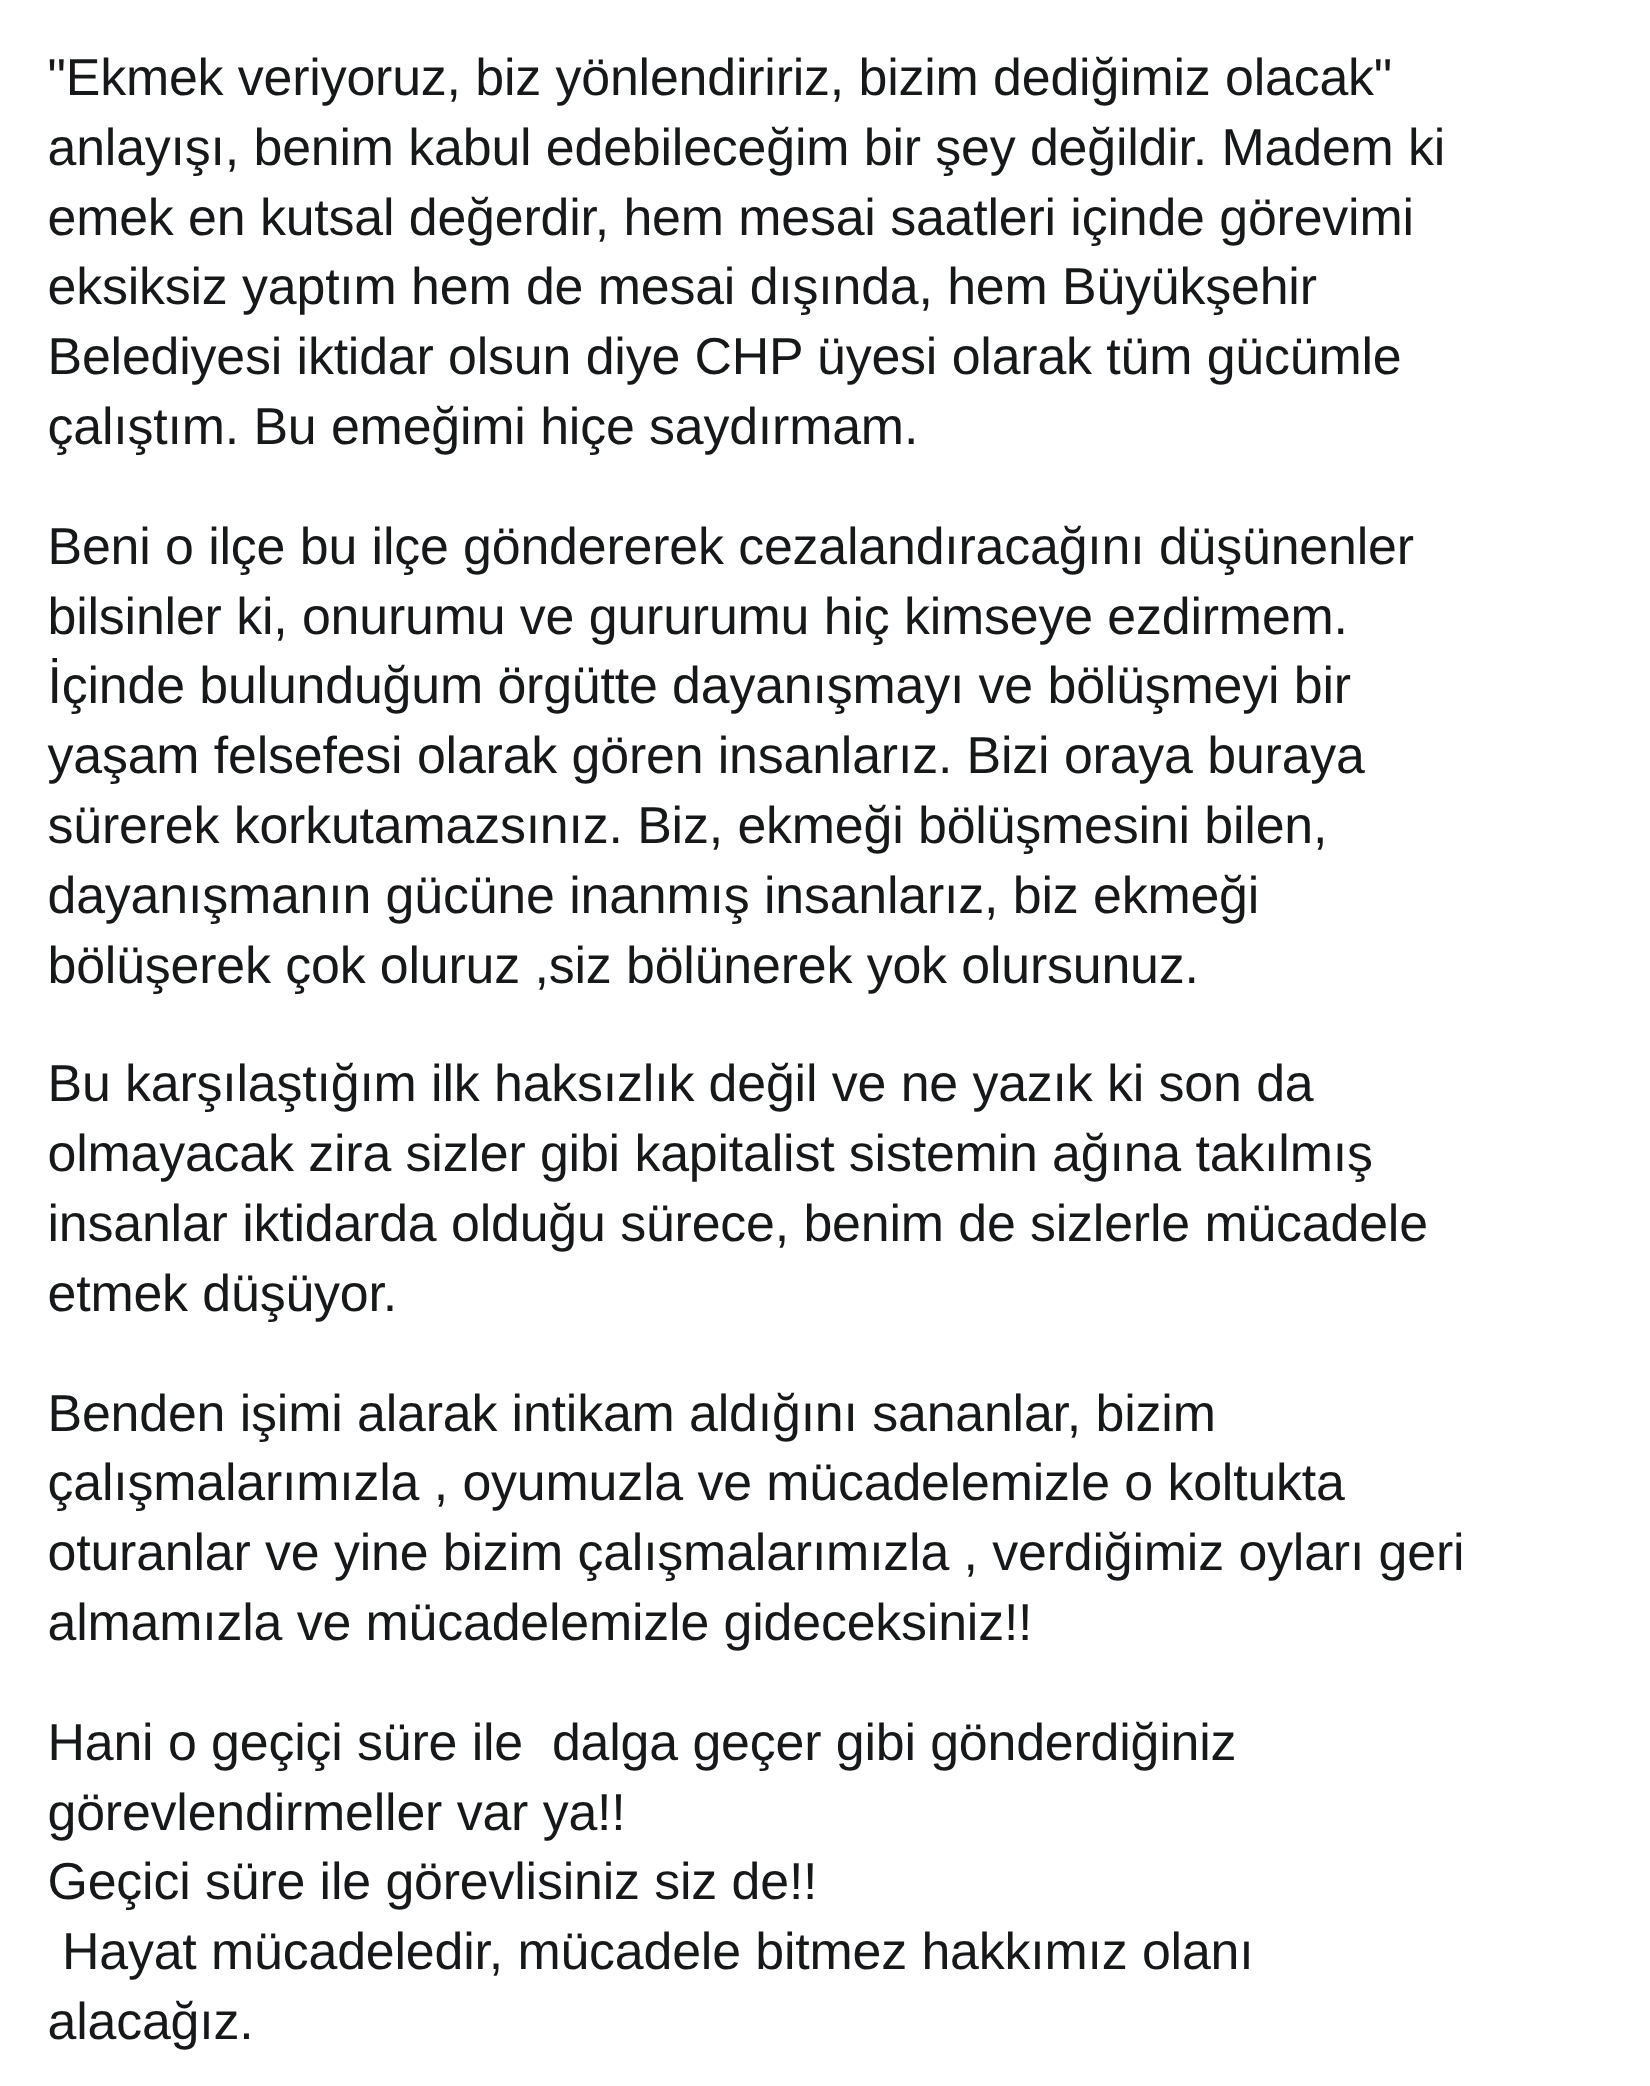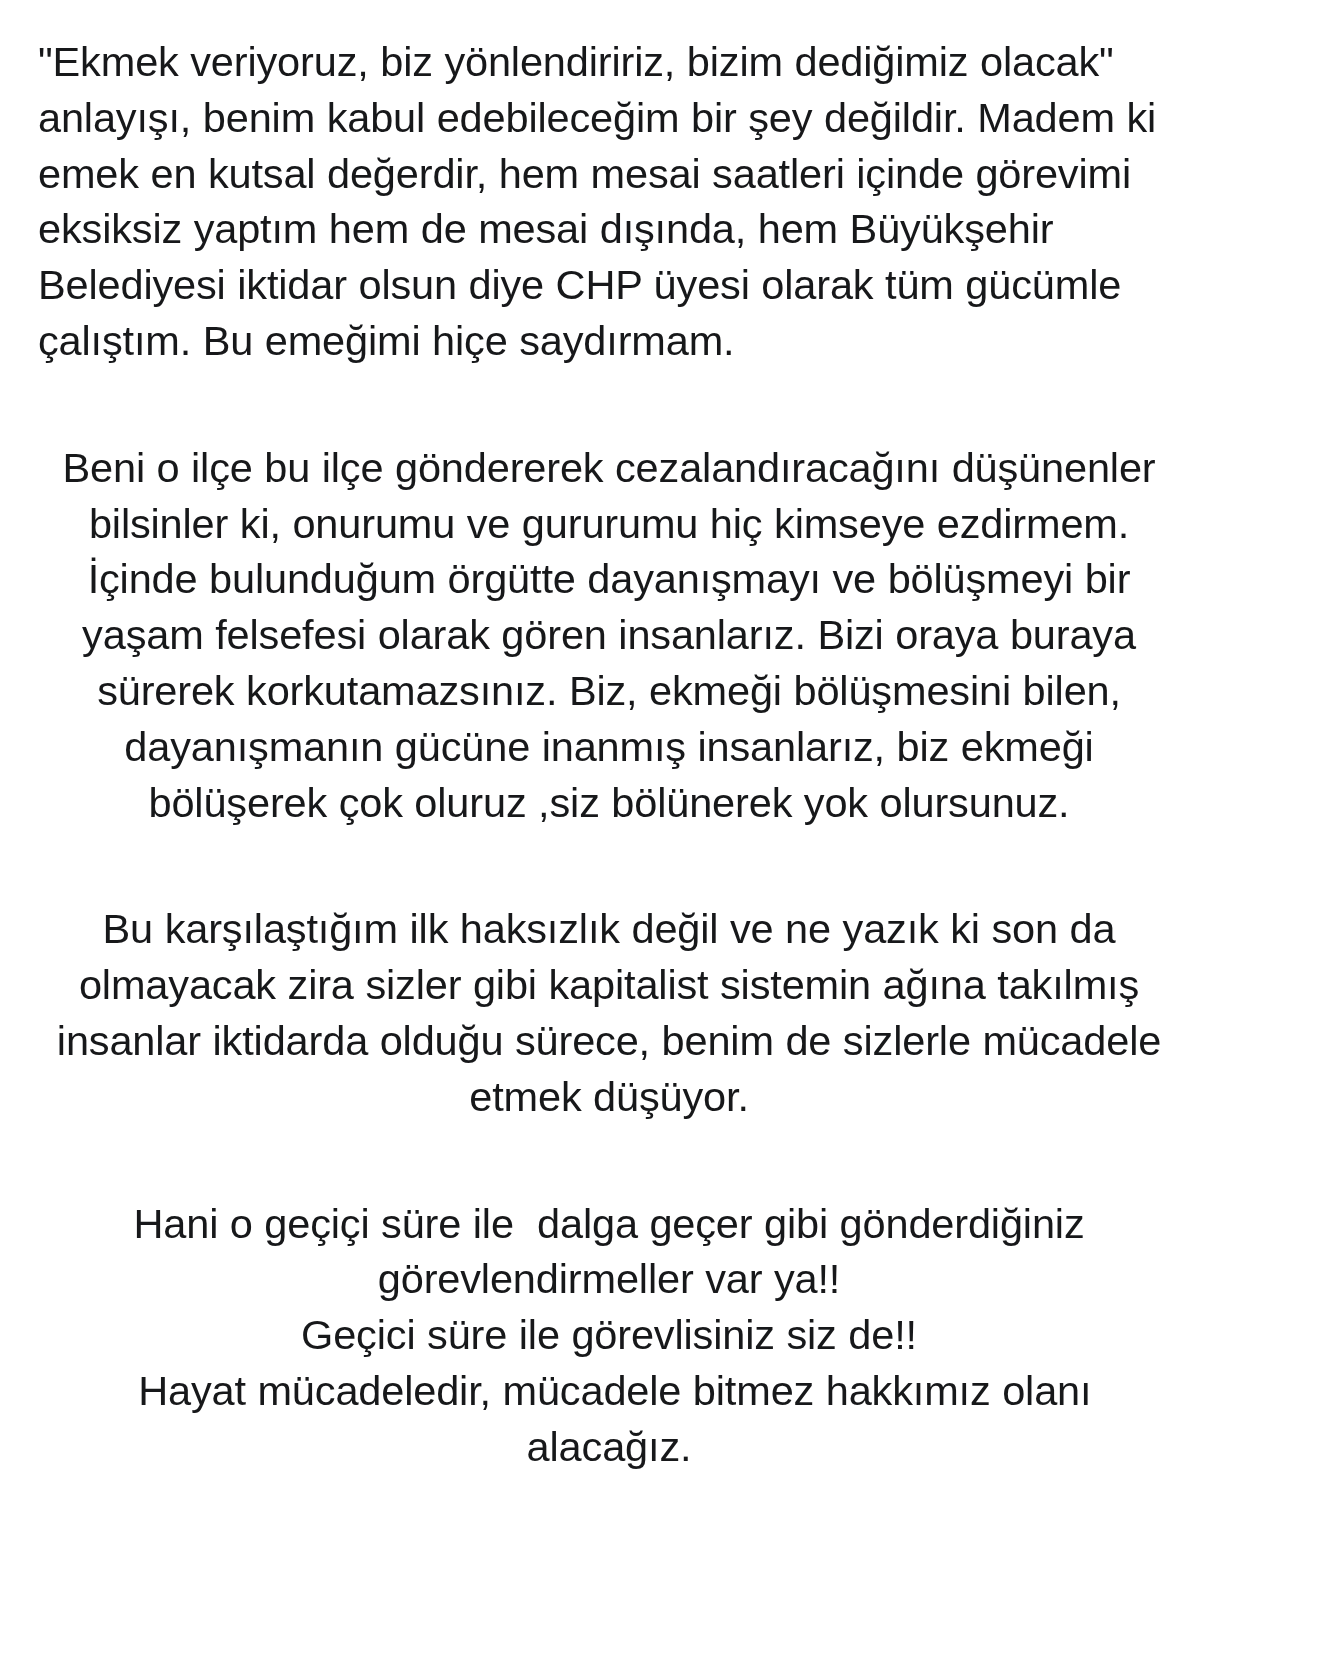--- a/index.html
+++ b/index.html
@@ -27,31 +27,31 @@
     color: #17181a;
     font-weight: 400;
     letter-spacing: -0.15px;
     word-spacing: 0.2px;
     margin: 0;
     white-space: pre-wrap;
     text-align: left;
     -webkit-font-smoothing: antialiased;
   }
   .para + .para {
-    margin-top: 71px;
-    text-align: center;
+    margin-top: 40px;
   }
 </style>
 </head>
 <body>
 
 <div id="statement-page">
 
   <p class="para">"Ekmek veriyoruz, biz yönlendiririz, bizim dediğimiz olacak" anlayışı, benim kabul edebileceğim bir şey değildir. Madem ki emek en kutsal değerdir, hem mesai saatleri içinde görevimi eksiksiz yaptım hem de mesai dışında, hem Büyükşehir Belediyesi iktidar olsun diye CHP üyesi olarak tüm gücümle çalıştım. Bu emeğimi hiçe saydırmam.</p>
   <p class="para">Beni o ilçe bu ilçe göndererek cezalandıracağını düşünenler bilsinler ki, onurumu ve gururumu hiç kimseye ezdirmem. İçinde bulunduğum örgütte dayanışmayı ve bölüşmeyi bir yaşam felsefesi olarak gören insanlarız. Bizi oraya buraya sürerek korkutamazsınız. Biz, ekmeği bölüşmesini bilen, dayanışmanın gücüne inanmış insanlarız, biz ekmeği bölüşerek çok oluruz ,siz bölünerek yok olursunuz.</p>
   <p class="para">Bu karşılaştığım ilk haksızlık değil ve ne yazık ki son da olmayacak zira sizler gibi kapitalist sistemin ağına takılmış insanlar iktidarda olduğu sürece, benim de sizlerle mücadele etmek düşüyor.</p>
+  <p class="para">Benden işimi alarak intikam aldığını sananlar, bizim çalışmalarımızla , oyumuzla ve mücadelemizle o koltukta oturanlar ve yine bizim çalışmalarımızla , verdiğimiz oyları geri almamızla ve mücadelemizle gideceksiniz!!</p>
   <p class="para">Hani o geçiçi süre ile  dalga geçer gibi gönderdiğiniz
 görevlendirmeller var ya!!
 Geçici süre ile görevlisiniz siz de!!
  Hayat mücadeledir, mücadele bitmez hakkımız olanı
 alacağız.</p>
 
 </div>
 
 </body></html>

